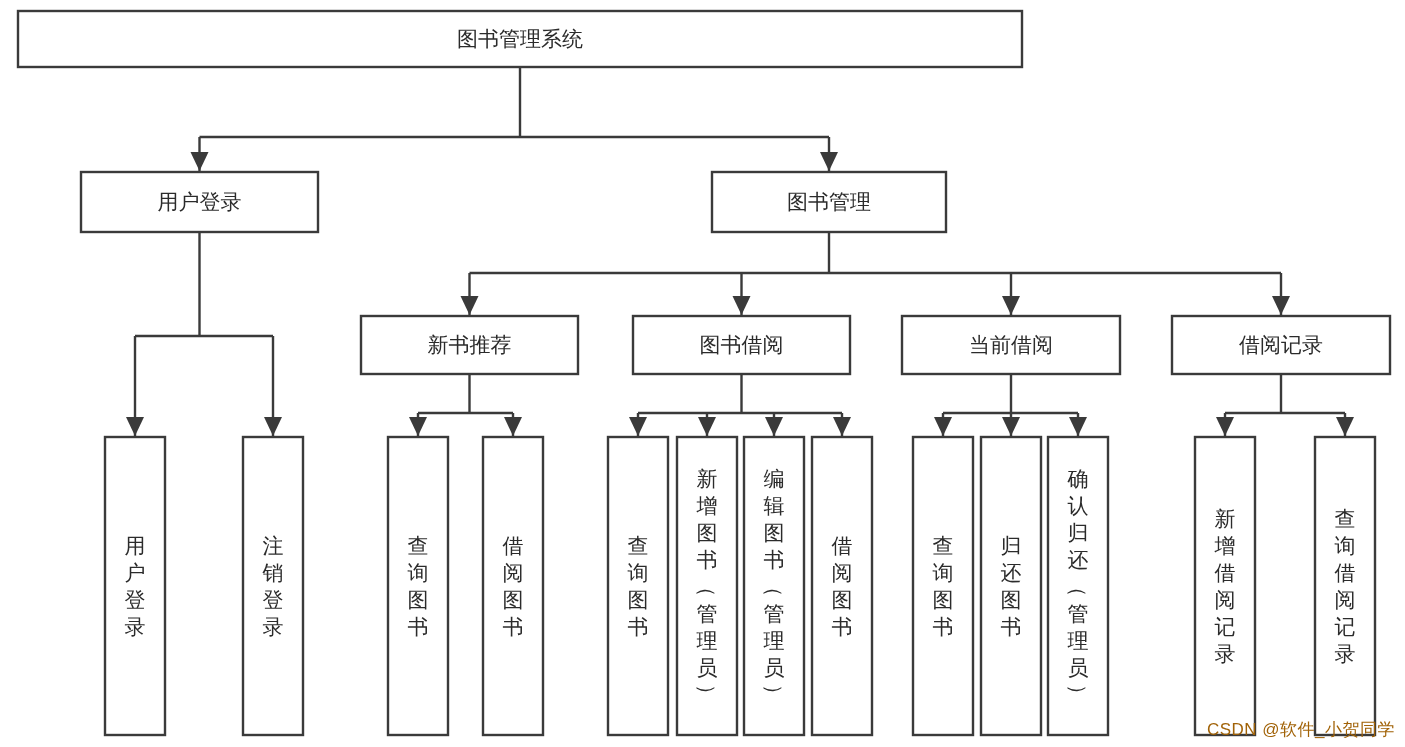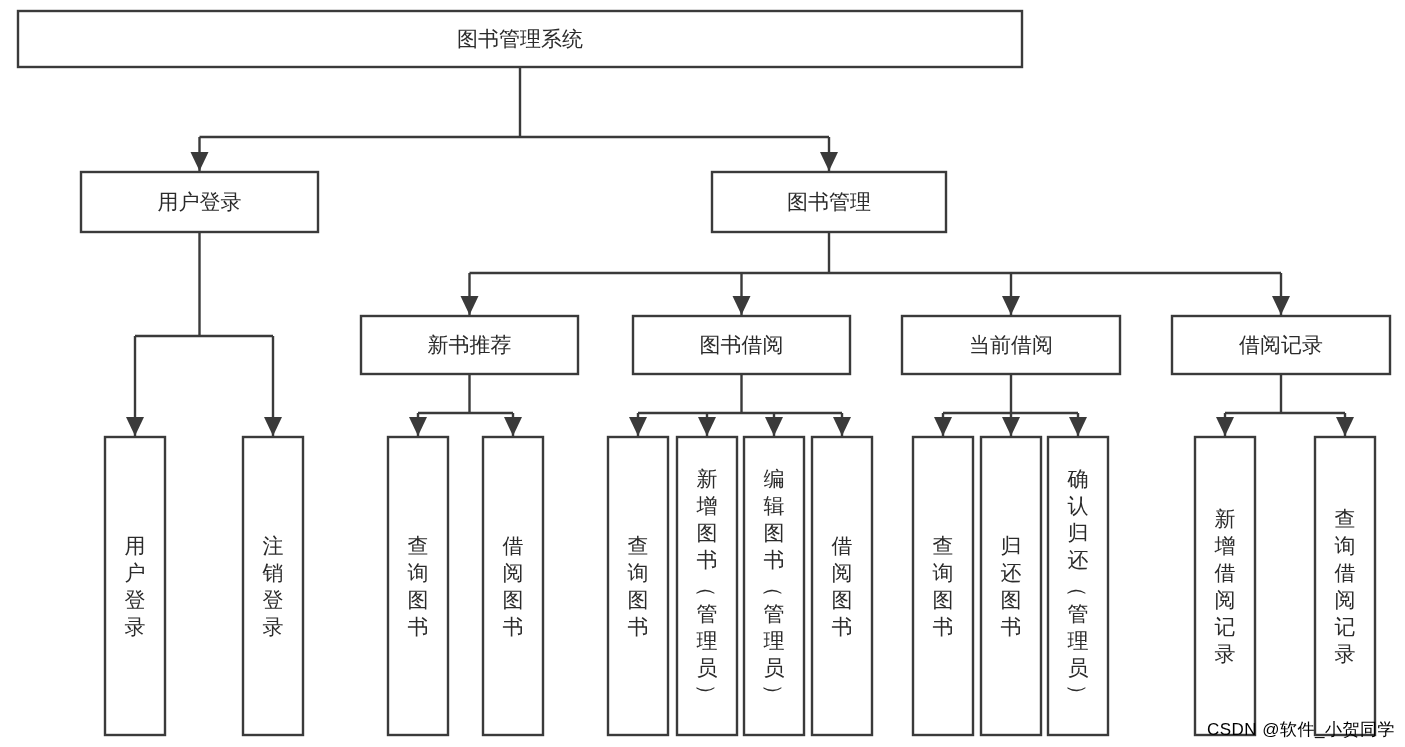--- a/index.html
+++ b/index.html
@@ -54,21 +54,21 @@
     font-size: 21px;
     fill: #2b2b2b;
     text-anchor: middle;
   }
   .watermark {
     position: absolute;
     right: 10px;
     bottom: 6px;
     font-family: "Liberation Sans", "DejaVu Sans", sans-serif;
     font-size: 17px;
-    color: #000000;
+    color: #a16207;
     white-space: nowrap;
     letter-spacing: 0.5px;
     user-select: none;
   }
 </style>
 </head>
 <body>
 
 <div id="diagram-root">
 

